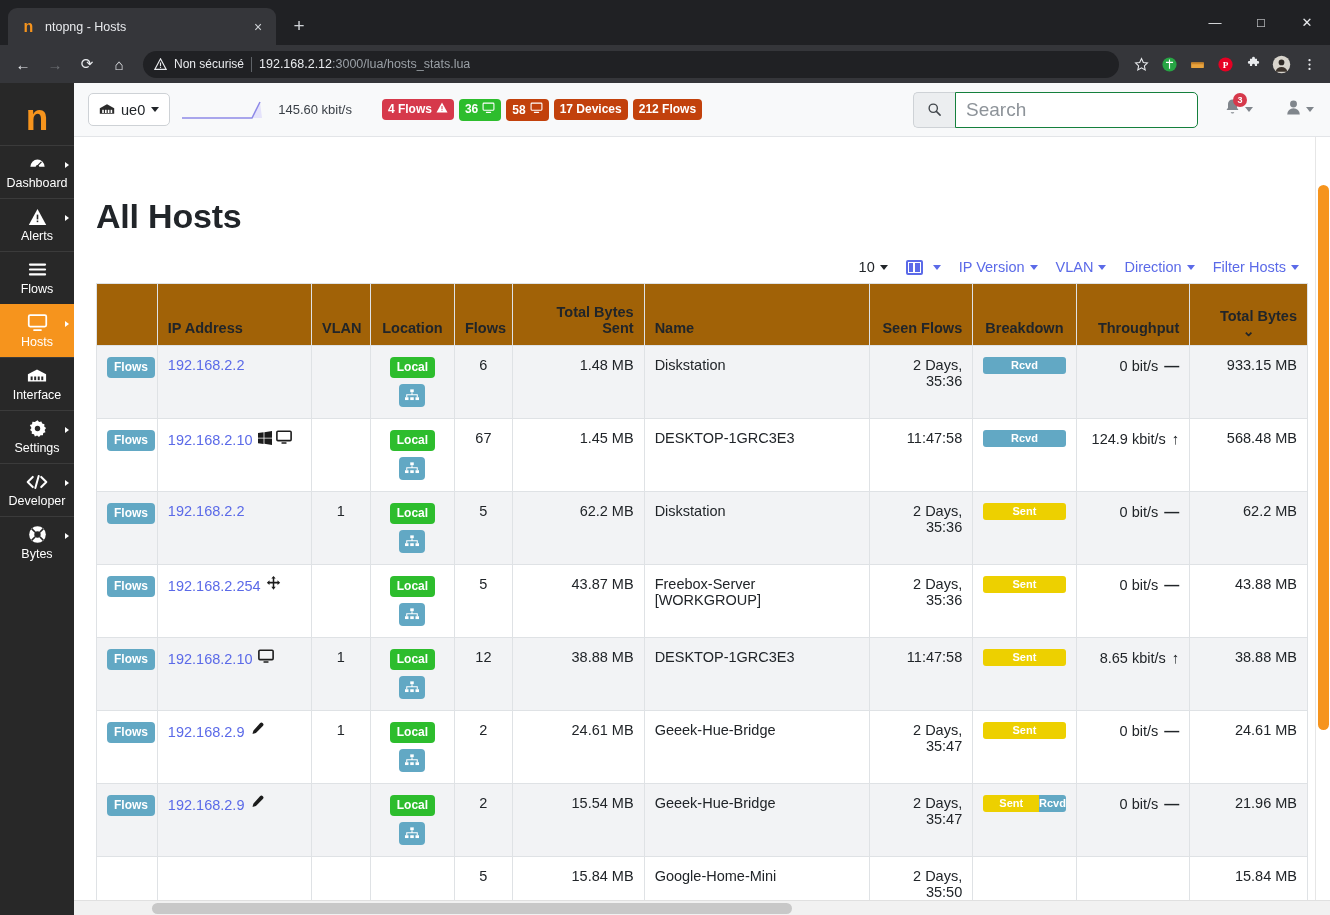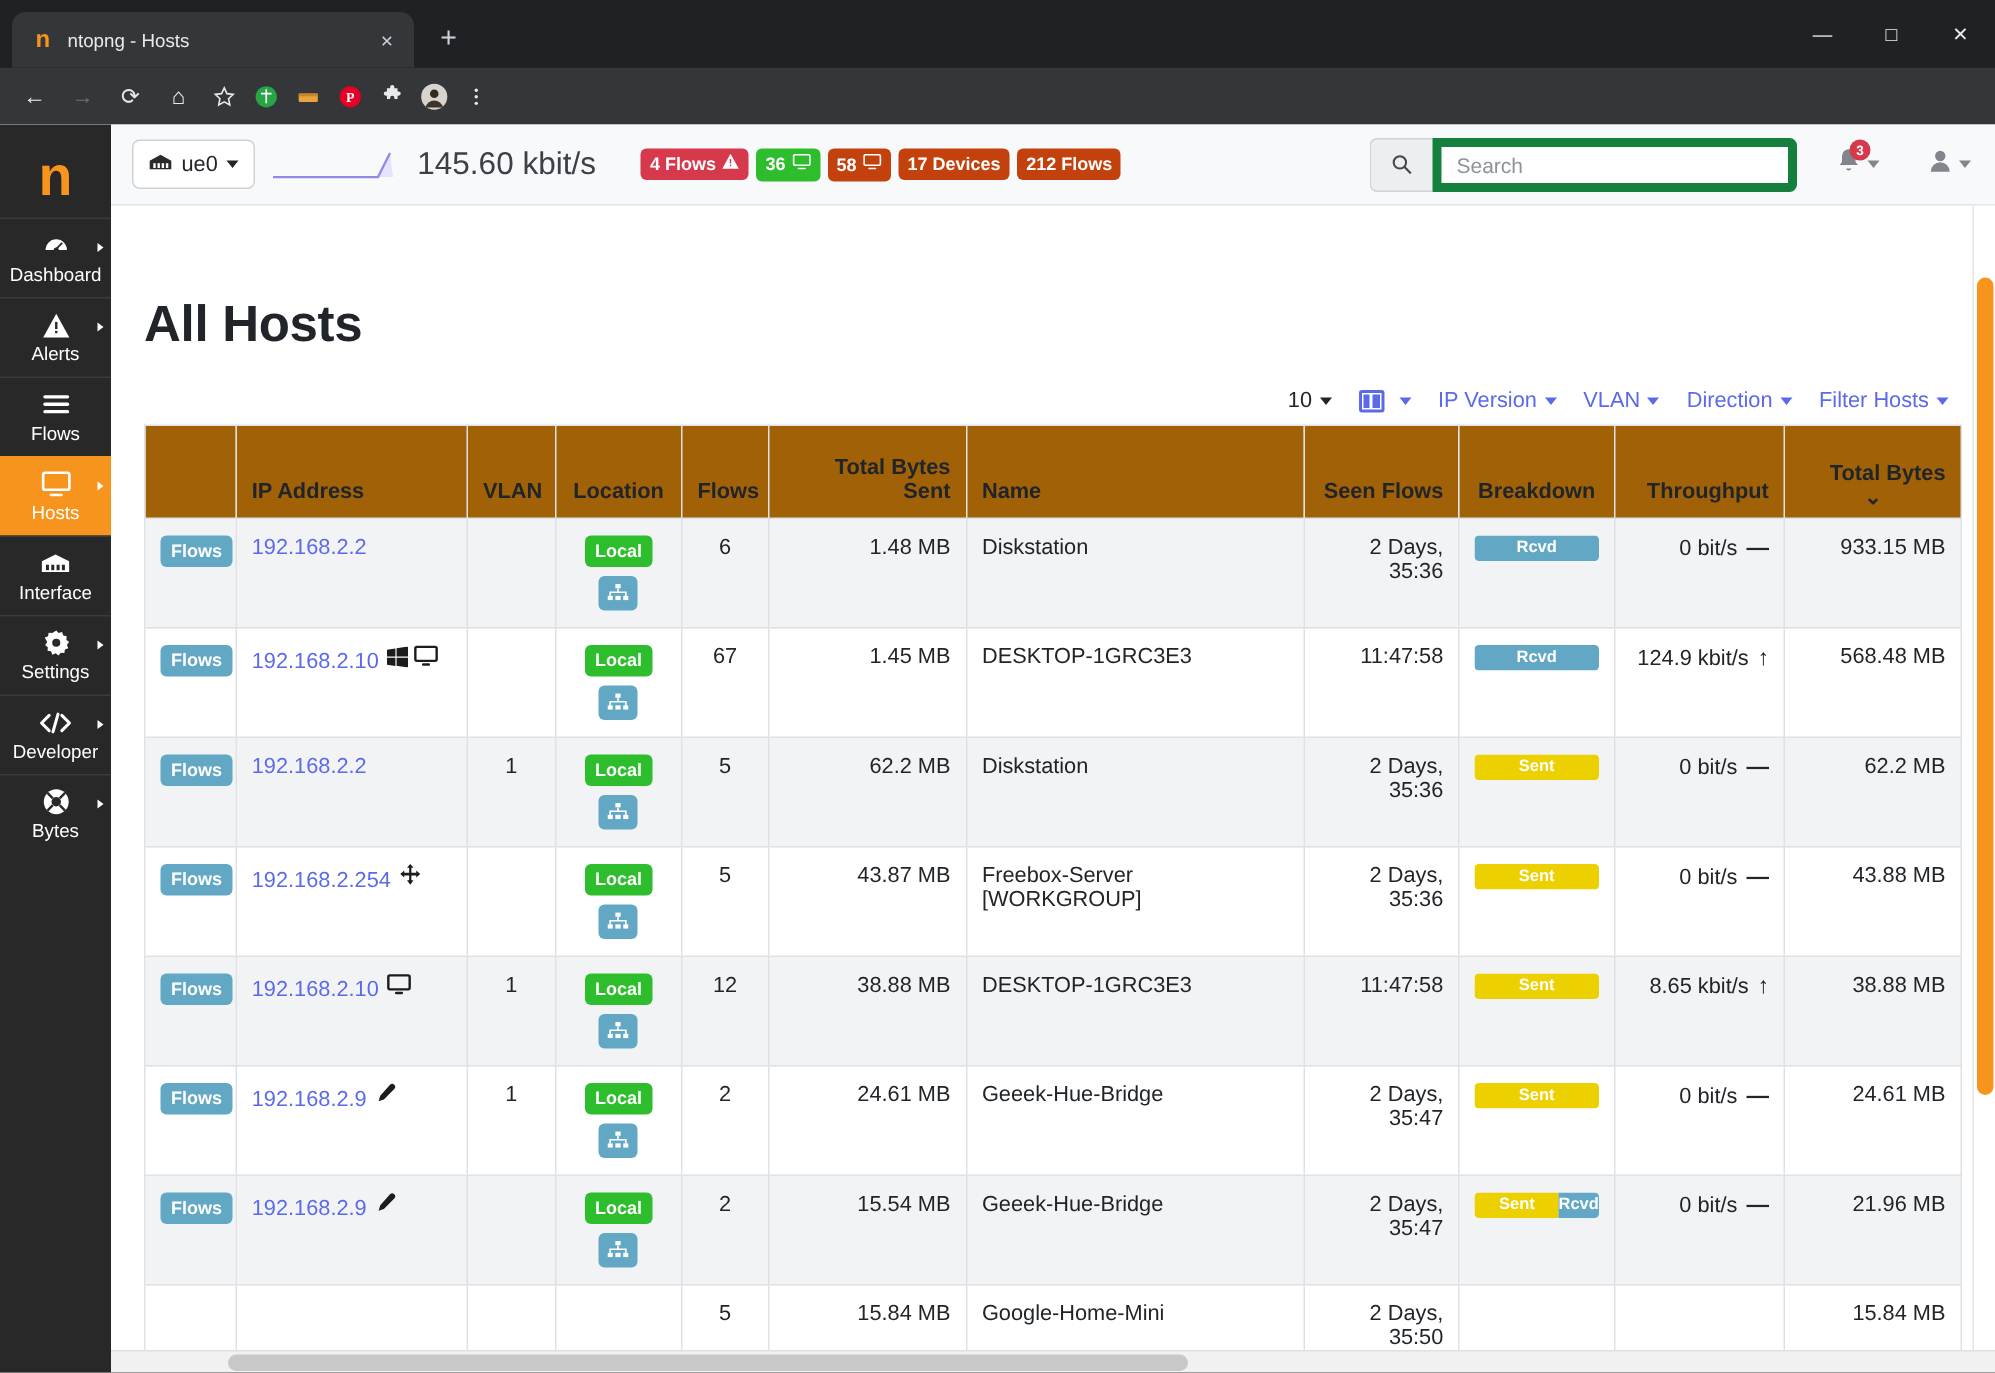--- a/index.html
+++ b/index.html
@@ -96,39 +96,39 @@
     height: 54px; flex: 0 0 54px; background: #f8f9fa; border-bottom: 1px solid #e3e5e8;
     display: flex; align-items: center; padding: 0 16px 0 14px; gap: 10px;
   }
   .iface-btn {
     border: 1px solid #ced2d6; border-radius: 5px; background: #fff; height: 33px;
     display: flex; align-items: center; gap: 6px; padding: 0 10px; font-size: 14.5px; color: #212529;
   }
   .caret-dn { width: 0; height: 0; border-top: 5px solid currentColor;
     border-left: 4.5px solid transparent; border-right: 4.5px solid transparent; }
   .spark { width: 88px; height: 22px; }
-  .tp-rate { font-size: 21px; color: #3b4148; white-space: nowrap; }
+  .tp-rate { font-size: 13px; color: #3b4148; white-space: nowrap; }
   .badges { display: flex; align-items: center; gap: 5px; margin-left: 20px; }
   .bdg {
     border-radius: 4px; color: #fff; font-size: 12px; font-weight: bold; padding: 3px 6px;
     display: flex; align-items: center; gap: 4px; line-height: 1.25; white-space: nowrap;
   }
   .bdg.red { background: #d6394b; }
   .bdg.green { background: #2dbd2d; }
   .bdg.grey { background: #c2410c; align-items: flex-end; }
 
   .searchwrap { margin-left: auto; display: flex; align-items: center; }
   .search-ico-btn {
     width: 42px; height: 36px; background: #eceef0; border: 1px solid #ced2d6; border-right: 0;
     border-radius: 5px 0 0 5px; display: flex; align-items: center; justify-content: center;
     color: #42474c; font-size: 15px;
   }
   .search-inp {
-    width: 243px; height: 36px; border: 6px solid #15803d; border-radius: 0 5px 5px 0;
-    padding: 0 10px; font-size: 14px; font-family: inherit; color: #be185d; background: #fff; outline: none;
+    width: 243px; height: 36px; border: 1px solid #15803d; border-radius: 0 5px 5px 0;
+    padding: 0 10px; font-size: 19px; font-family: inherit; color: #be185d; background: #fff; outline: none;
   }
   .search-inp::placeholder { color: #8d9399; }
   .bell-wrap { position: relative; margin-left: 16px; display: flex; align-items: center; gap: 4px; }
   .bell { font-size: 18px; color: #80868c; }
   .bell-badge {
     position: absolute; top: -5px; left: 9px; background: #d6394b; color: #fff;
     font-size: 9px; font-weight: bold; border-radius: 50%; width: 14px; height: 14px;
     display: flex; align-items: center; justify-content: center;
   }
   .user-wrap { margin-left: 22px; display: flex; align-items: center; gap: 4px; }
@@ -226,20 +226,32 @@
       <div class="winbtn">✕</div>
     </div>
   </div>
 
   <div class="navbar">
     <div class="navicon">←</div>
     <div class="navicon dim">→</div>
     <div class="navicon">⟳</div>
     <div class="navicon">⌂</div>
 
+    <div class="omnibox">
+      <span class="warn-ico">
+        <svg width="13" height="13" viewBox="0 0 16 16">
+            <path d="M8 1 L15 14 H1 Z" fill="none" stroke="#e8eaed" stroke-width="1.4"></path>
+            <rect x="7.3" y="5.5" width="1.4" height="4.4" fill="#e8eaed"></rect>
+            <rect x="7.3" y="10.8" width="1.4" height="1.4" fill="#e8eaed"></rect>
+          </svg>
+      </span>
+      <span class="ins-txt">Non sécurisé</span>
+      <span class="om-sep"></span>
+      <span class="om-url"><b>192.168.2.12</b><span>:3000/lua/hosts_stats.lua</span></span>
+    </div>
 
     <div class="ext">
       <svg width="15" height="15" viewBox="0 0 24 24">
           <path d="M12 2.5l2.9 6.2 6.6.8-4.9 4.6 1.3 6.6L12 17.4l-5.9 3.3 1.3-6.6L2.5 9.5l6.6-.8z" fill="none" stroke="#e8eaed" stroke-width="1.7"></path>
         </svg>
     </div>
     <div class="ext">
       <svg width="17" height="17" viewBox="0 0 24 24">
           <circle cx="12" cy="12" r="10" fill="#27a544"></circle>
           <path d="M12 5v13M7 9h10" stroke="#fff" stroke-width="1.6" fill="none"></path>

